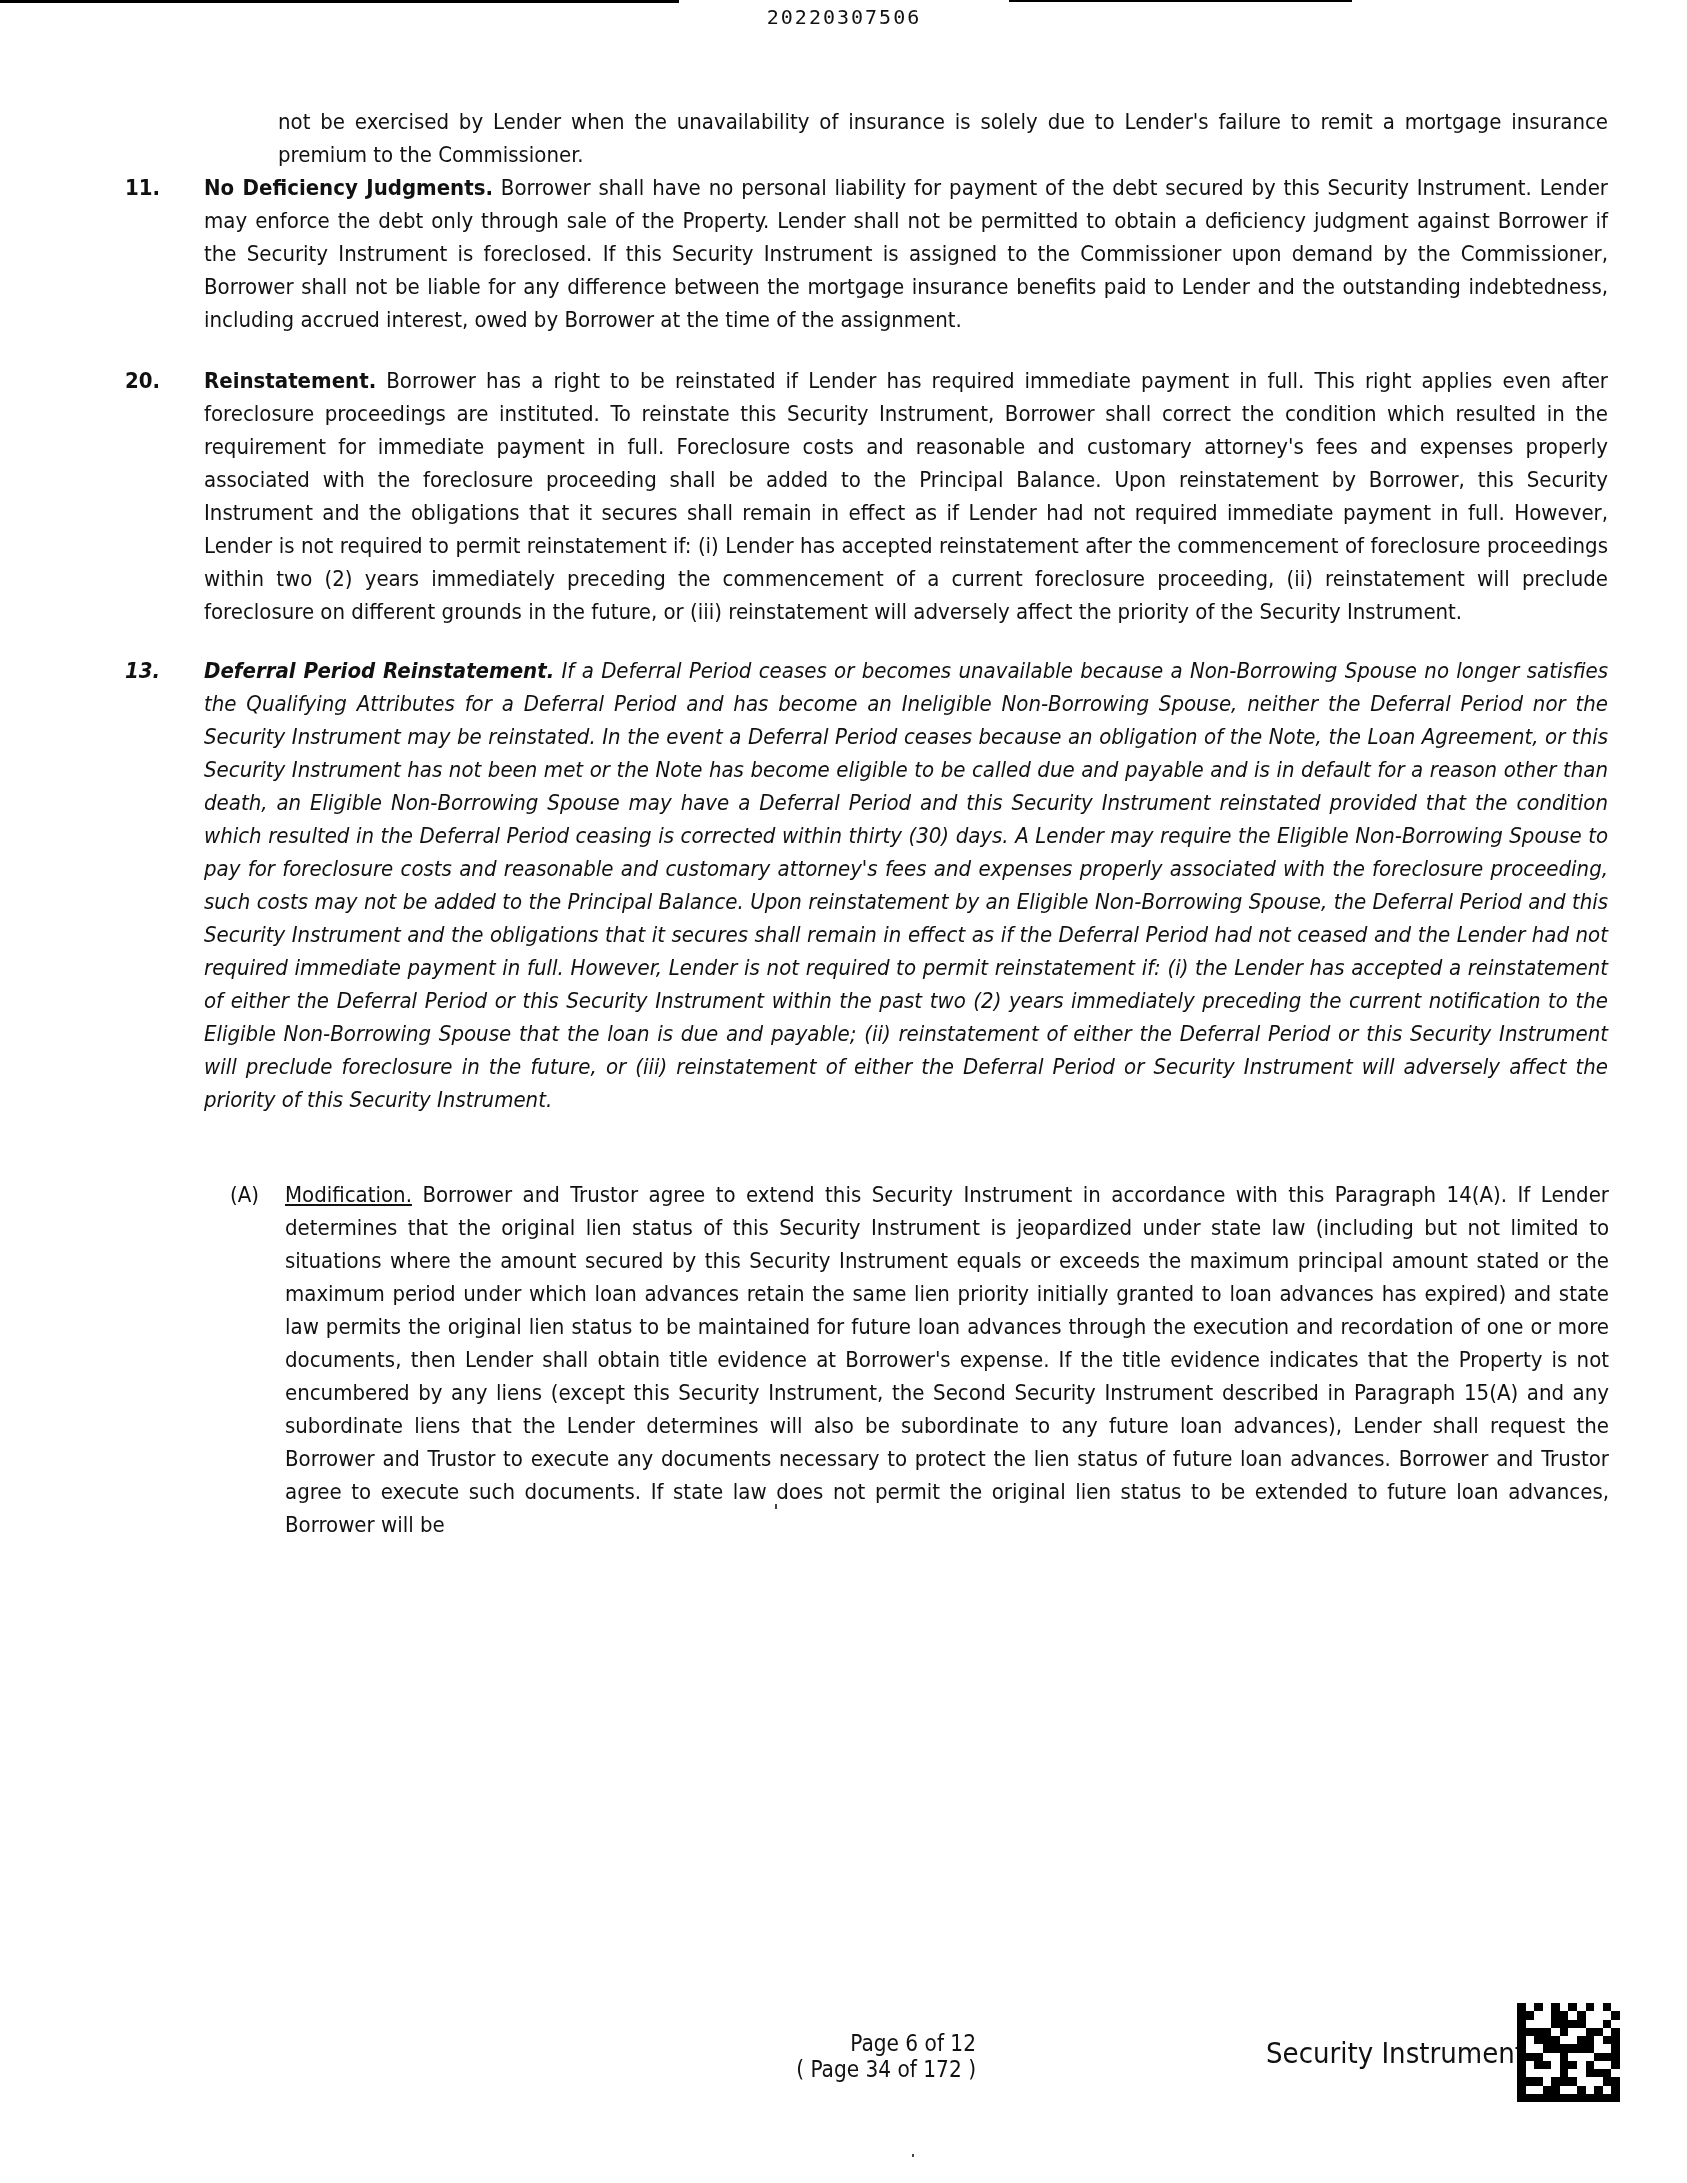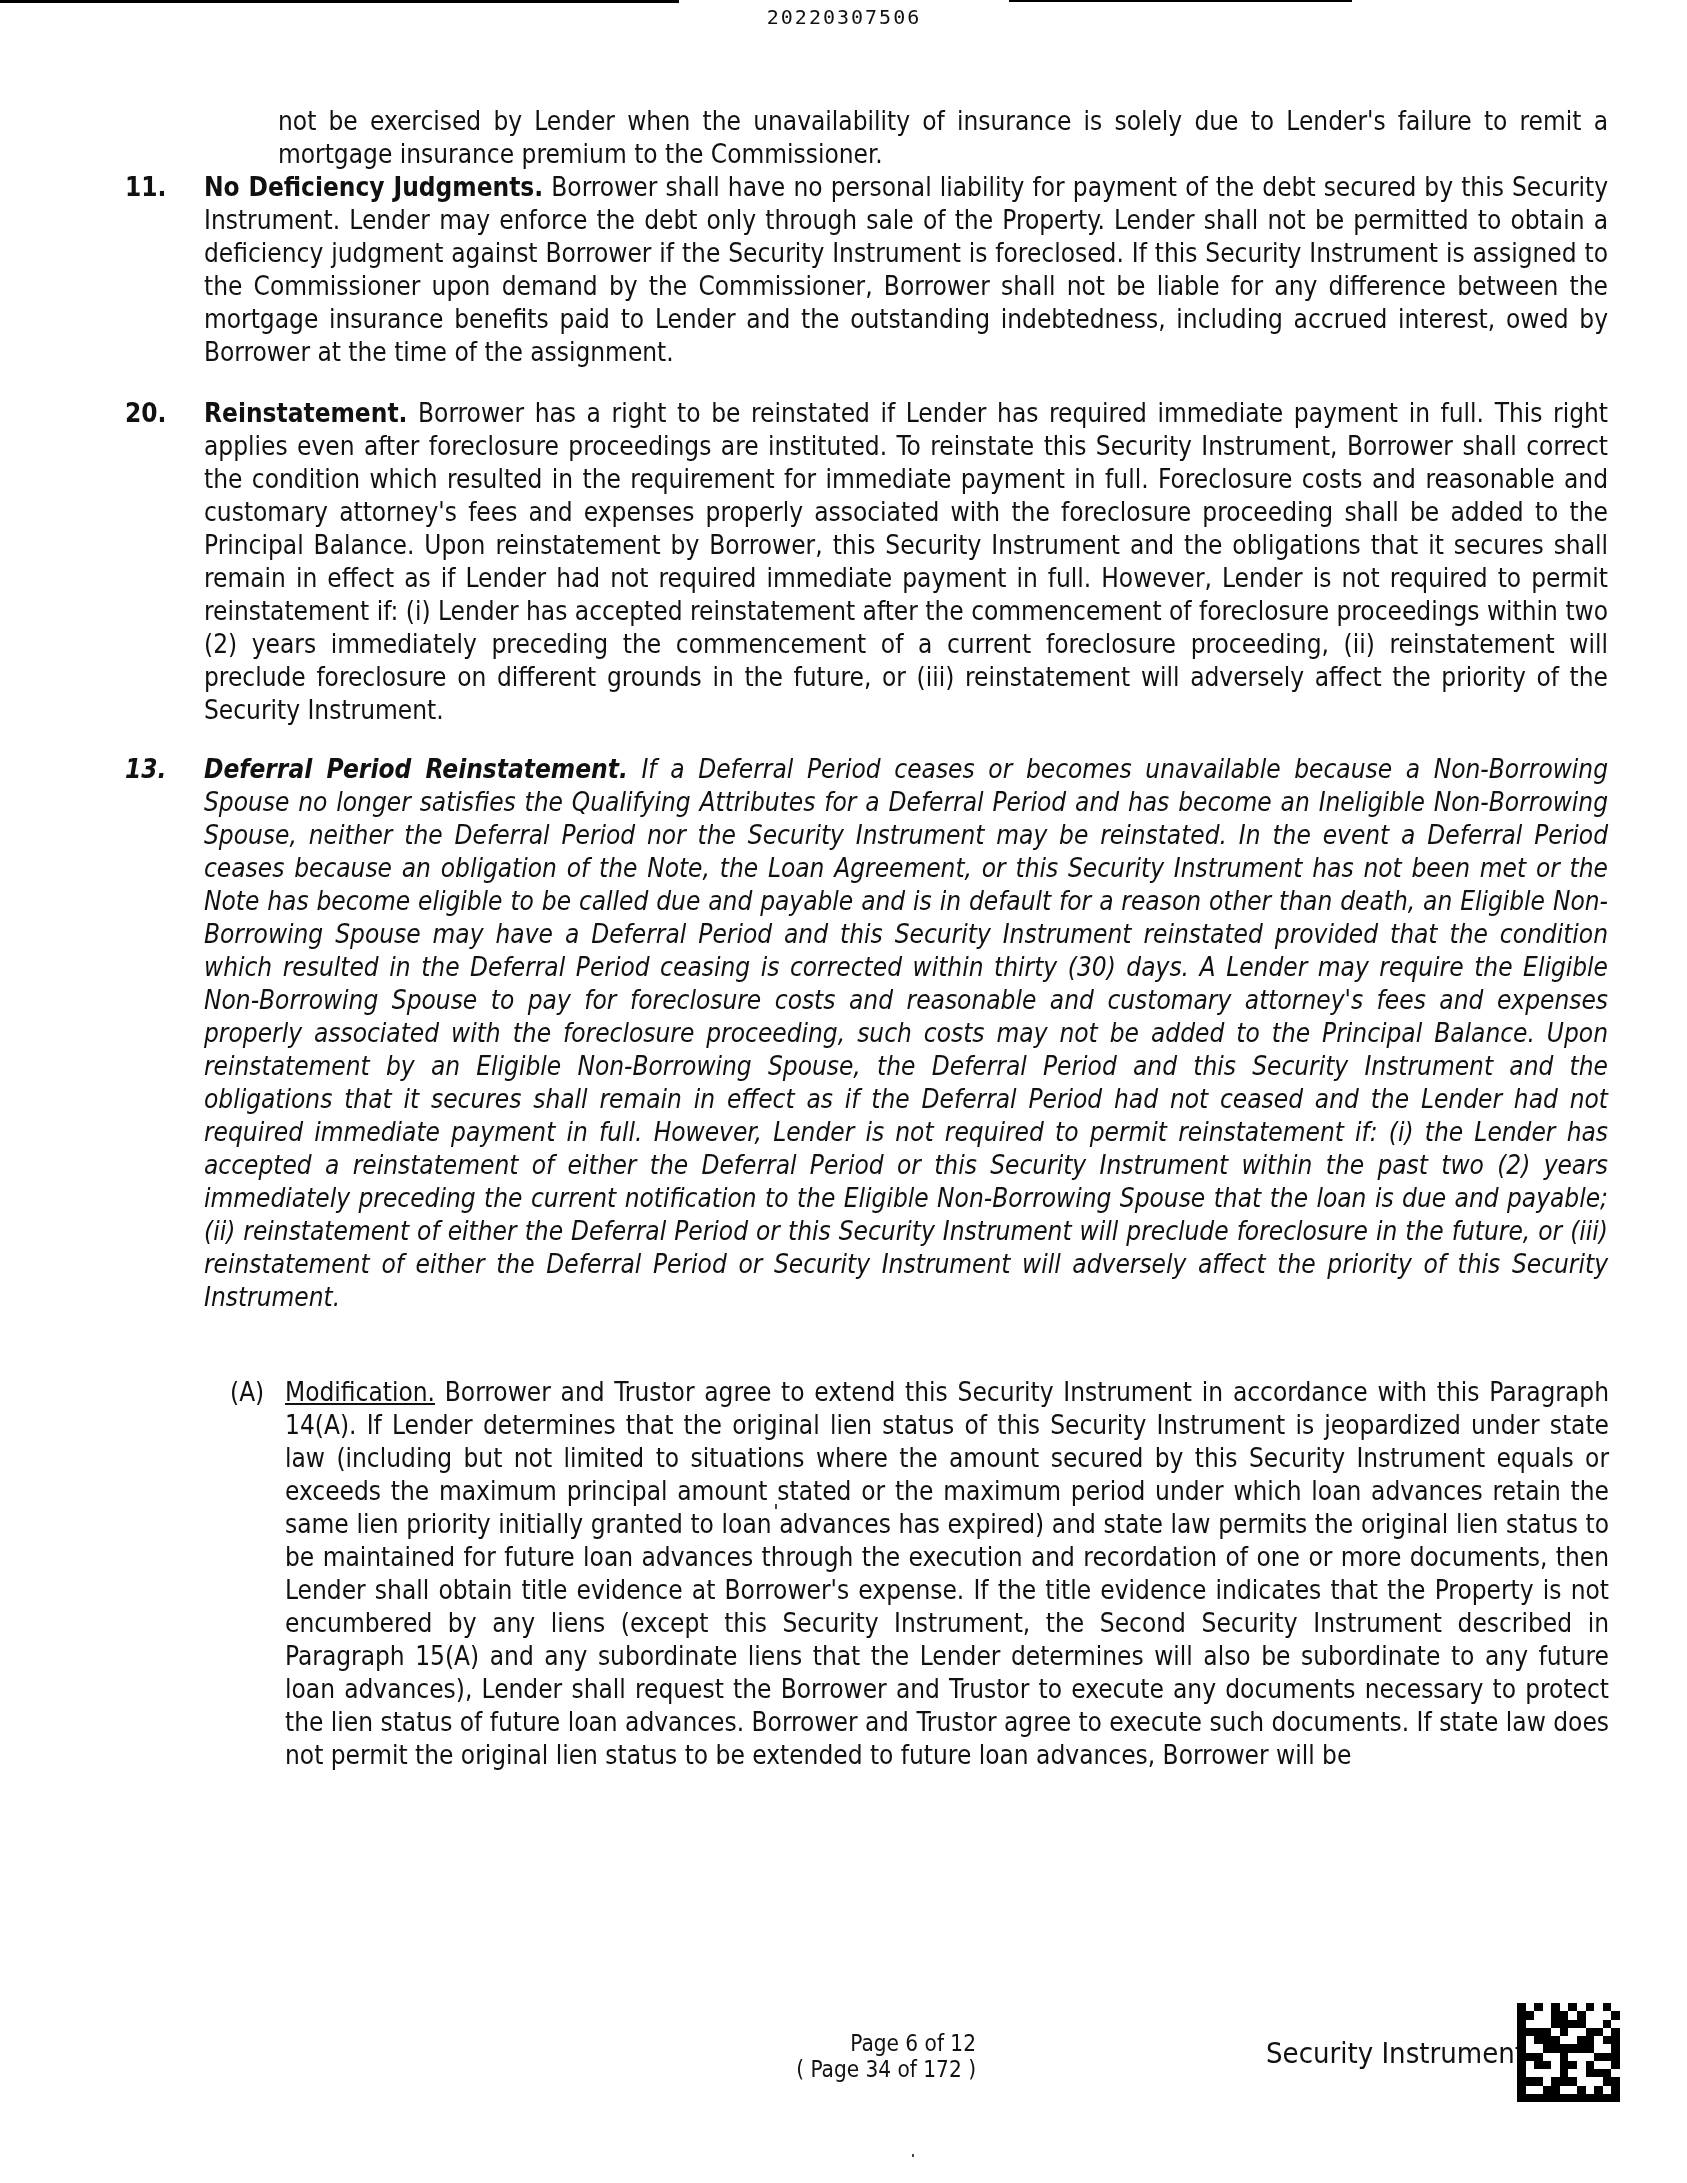--- a/index.html
+++ b/index.html
@@ -11,21 +11,21 @@
   .scanbar { position: absolute; top: 0; height: 4px; background: #000; }
   .scanbar.left { left: 0; width: 679px; height: 2.6px; }
   .scanbar.right { left: 1009px; width: 343px; height: 2px; }
   .doc-number {
     position: absolute; top: 5.3px; left: 0; width: 1688px; text-align: center;
     font-family: "DejaVu Sans Mono", "Liberation Mono", monospace;
     font-size: 20px; letter-spacing: 2px; color: #111;
   }
   .content {
     position: absolute; left: 0; top: 105px; width: 1536px;
-    font-size: 26px; line-height: 33px;
+    font-size: 22px; line-height: 33px;
     font-stretch: condensed;
   }
   .para { position: relative; text-align: justify; text-align-last: left; }
   .cont { margin-left: 278px; width: 1330px; }
   .numbered { margin-left: 204px; width: 1404px; padding-left: 0; }
   .num {
     position: absolute; left: -79px; top: 0; font-weight: bold; width: 66px; text-align: right;
   }
   .head { font-weight: bold; }
   .p11 { }

